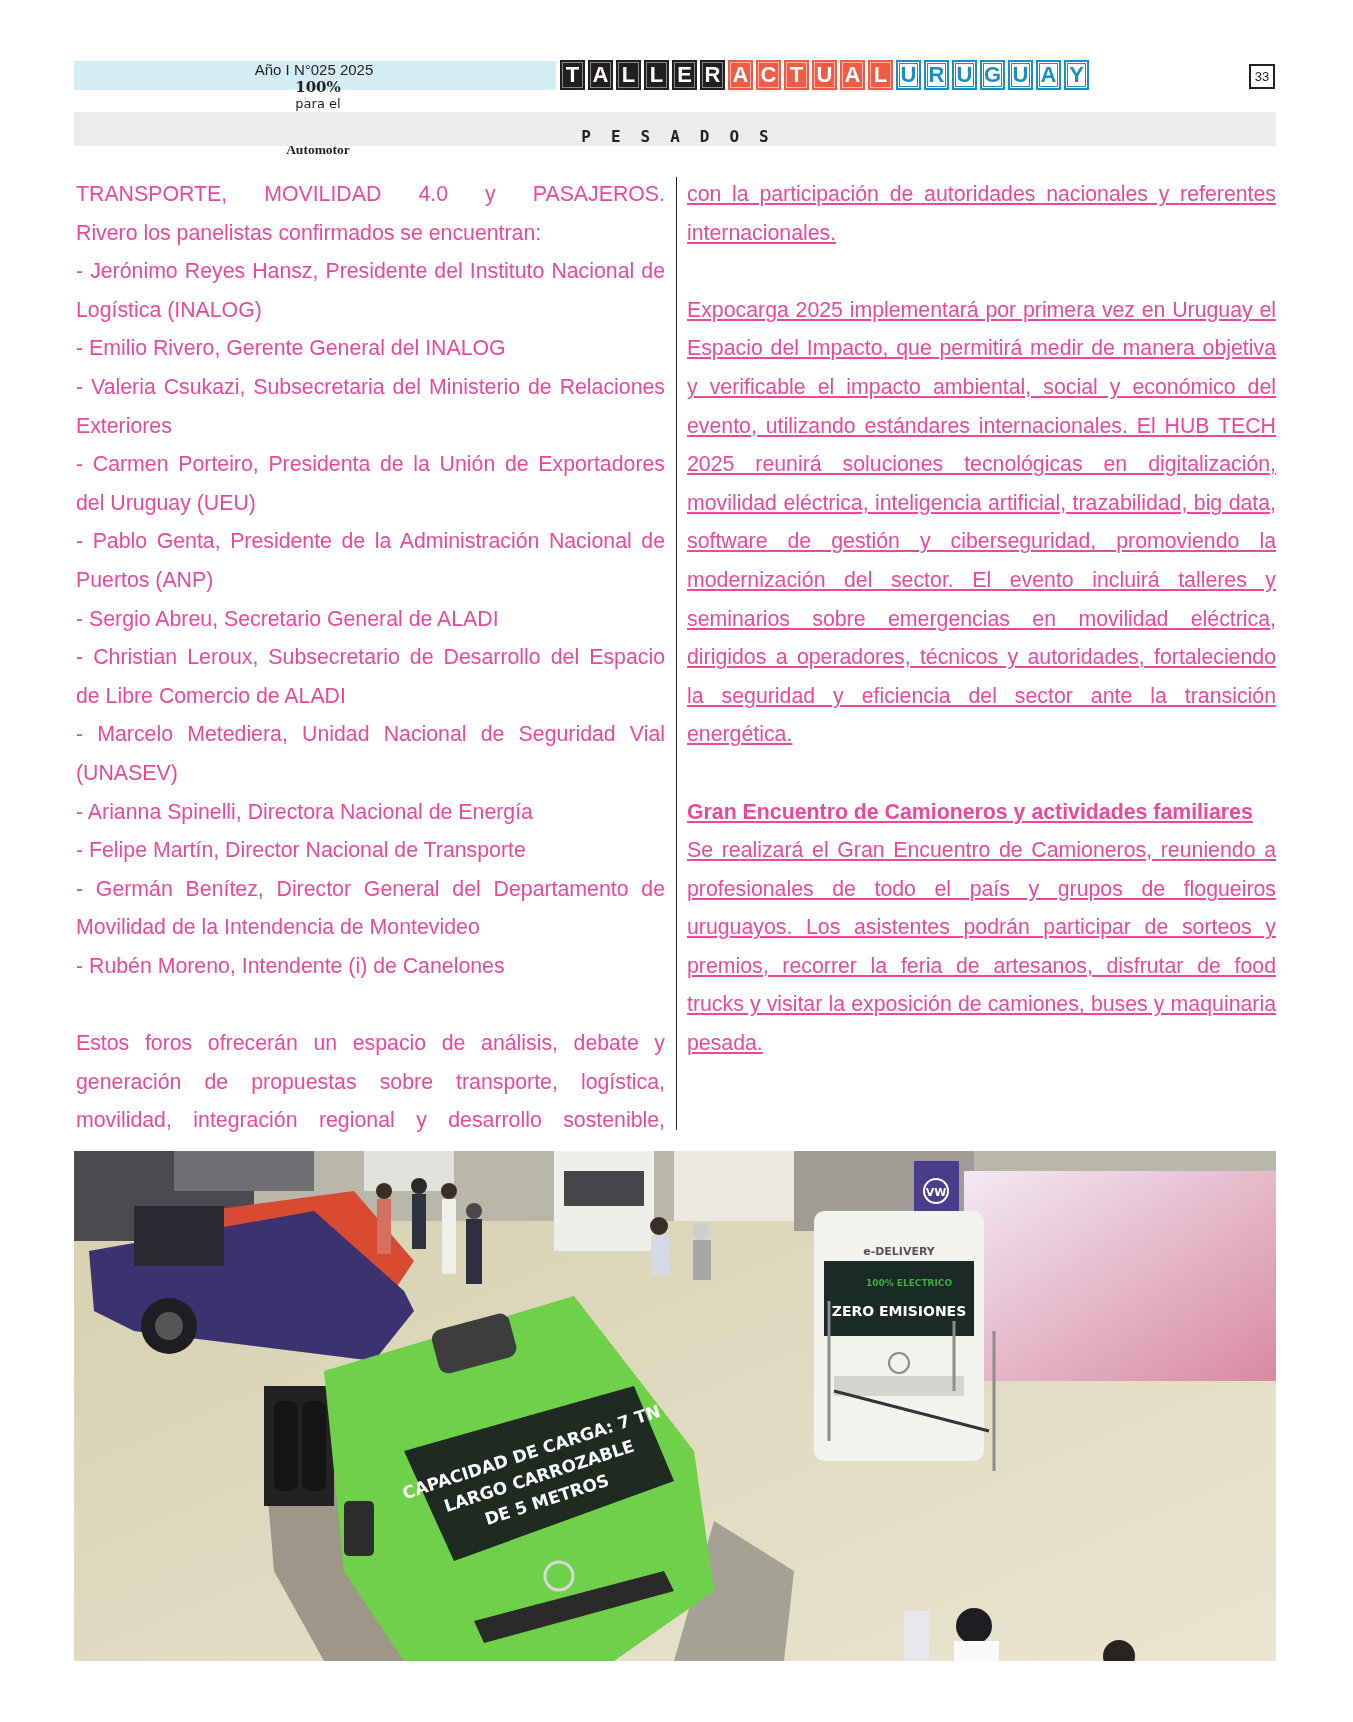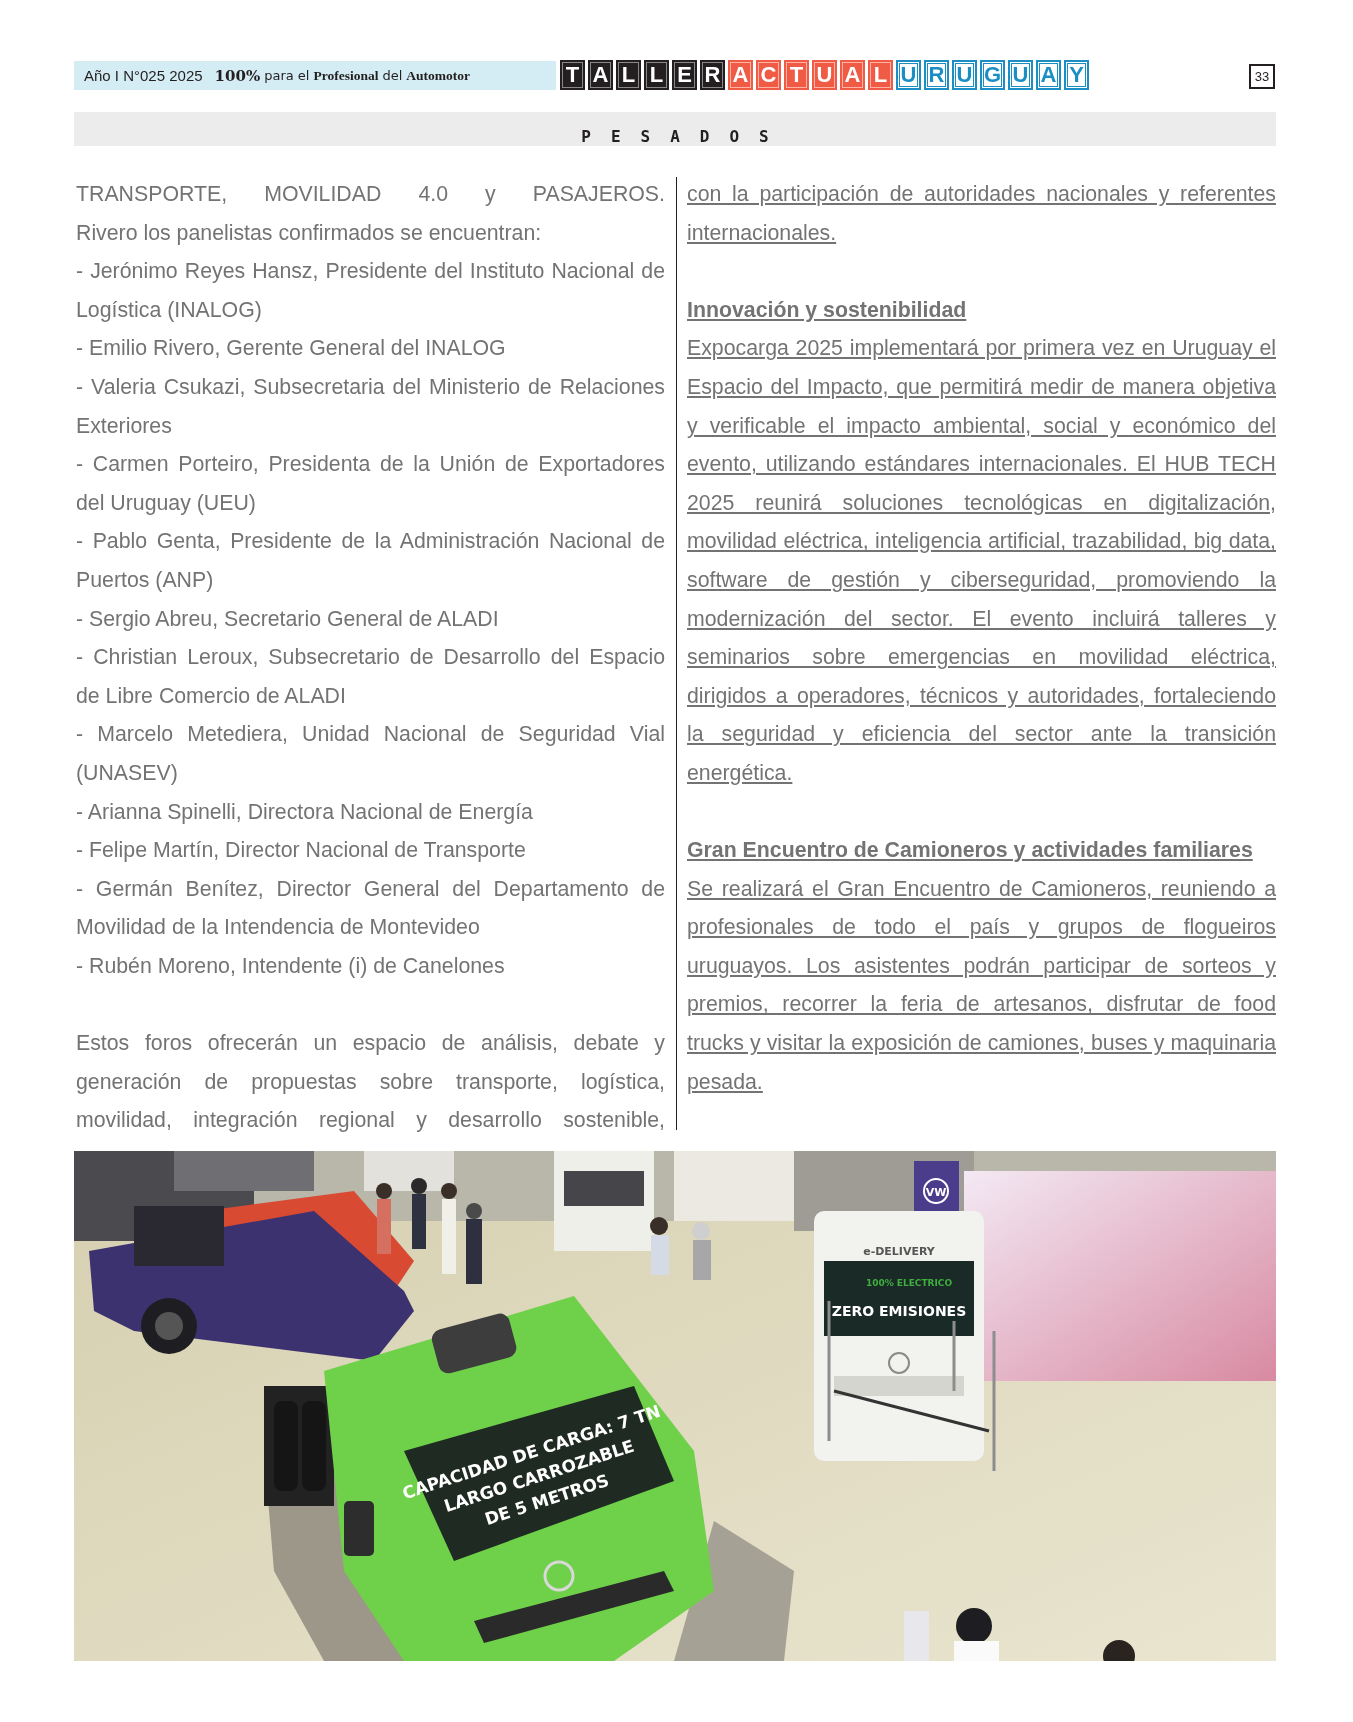--- a/index.html
+++ b/index.html
@@ -1,36 +1,36 @@
 <!DOCTYPE html>
 <html><head>
   <meta charset="utf-8">
   <style>
     html, body { margin: 0; padding: 0; background: #ffffff; }
     body { width: 1353px; height: 1722px; position: relative; overflow: hidden; font-family: "Liberation Sans", sans-serif; color: #231f20; }
 
     
-    .top-strip { position: absolute; left: 74px; top: 61px; width: 482px; height: 29px; background: #d4ecf3; display: flex; align-items: center; padding-left: 10px; box-sizing: border-box; font-size: 14.5px; white-space: nowrap; font-family: "DejaVu Sans", sans-serif; }
+    .top-strip { position: absolute; left: 74px; top: 61px; width: 482px; height: 29px; background: #d4ecf3; display: flex; align-items: center; padding-left: 10px; box-sizing: border-box; font-size: 14.5px; white-space: nowrap; font-family: "DejaVu Sans", sans-serif; flex-direction: column; }
     .top-strip .issue { font-family: "Liberation Sans", sans-serif; font-size: 15px; margin-right: 12px; }
     .top-strip .pct { font-weight: bold; font-family: "DejaVu Serif", serif; font-size: 15px; margin-right: 4px; }
     .top-strip .small { font-size: 13px; margin-right: 4px; }
     .top-strip .bold-serif { font-family: Liberation Serif, serif; font-weight: bold; font-size: 13.5px; margin-right: 4px; }
 
     .masthead { position: absolute; left: 560px; top: 60px; height: 32px; display: flex; gap: 3px; }
     .tile { width: 25px; height: 30px; box-sizing: border-box; display: flex; align-items: center; justify-content: center; font-family: "Liberation Sans", sans-serif; font-weight: bold; font-size: 22px; line-height: 1; }
     .tile.dark { background: #231f20; color: #ffffff; border: 2px solid #231f20; box-shadow: inset 0 0 0 1px #888; }
     .tile.red { background: #ef5b45; color: #ffffff; border: 2px solid #ef5b45; box-shadow: inset 0 0 0 1px #ffb3a7; }
     .tile.blue { background: #ffffff; color: #1b8fc4; border: 2px solid #1b8fc4; box-shadow: inset 0 0 0 1px #ffffff, inset 0 0 0 2px #1b8fc4; }
     .page-num { position: absolute; left: 1249px; top: 64px; width: 26px; height: 25px; border: 2px solid #231f20; box-sizing: border-box; display: flex; align-items: center; justify-content: center; font-size: 13px; font-family: "Liberation Sans", sans-serif; }
 
     .section-bar { position: absolute; left: 74px; top: 112px; width: 1202px; height: 34px; background: #ececec; display: flex; align-items: flex-end; justify-content: center; }
     .section-bar span { font-family: "DejaVu Sans Mono", monospace; font-weight: bold; font-size: 16px; letter-spacing: 20px; padding-left: 20px; color: #231f20; }
 
     
-    .col { position: absolute; top: 175px; width: 589px; font-size: 21.3px; line-height: 38.6px; text-align: justify; font-family: "Liberation Sans", sans-serif; color: #737373; }
+    .col { position: absolute; top: 175px; width: 589px; font-size: 21.3px; line-height: 38.6px; text-align: justify; font-family: "Liberation Sans", sans-serif; color: #ec4899; }
     .col.left { left: 76px; }
     .col.right { left: 687px; text-decoration: underline; }
     .col p { margin: 0; }
     .col .blank { height: 38.6px; }
     .col .heading { font-weight: bold; text-align: left; }
     .col .heading.just { text-align: justify; text-align-last: left; }
     .col .last-left { text-align-last: left; }
 
     .divider { position: absolute; left: 676px; top: 177px; width: 1px; height: 953px; background: #231f20; }
 
@@ -95,21 +95,20 @@
   <p class="last-left">- Rubén Moreno, Intendente (i) de Canelones</p>
   <div class="blank"></div>
   <p style="text-align-last: justify;">Estos foros ofrecerán un espacio de análisis, debate y generación de propuestas sobre transporte, logística, movilidad, integración regional y desarrollo sostenible,</p>
 </div>
 
 <div class="divider"></div>
 
 <div class="col right">
   <p class="last-left">con la participación de autoridades nacionales y refe­rentes internacionales.</p>
   <div class="blank"></div>
-  <p class="heading">Innovación y sostenibilidad</p>
   <p class="last-left">Expocarga 2025 implementará por primera vez en Uruguay el Espacio del Impacto, que permitirá medir de manera objetiva y verificable el impacto ambiental, social y económico del evento, utilizando estándares internacionales. El HUB TECH 2025 reunirá soluciones tecnológicas en digitalización, movilidad eléctrica, inteli­gencia artificial, trazabilidad, big data, software de ges­tión y ciberseguridad, promoviendo la modernización del sector. El evento incluirá talleres y seminarios sobre emergencias en movilidad eléctrica, dirigidos a opera­dores, técnicos y autoridades, fortaleciendo la seguri­dad y eficiencia del sector ante la transición energética.</p>
   <div class="blank"></div>
   <p class="heading just">Gran Encuentro de Camioneros y actividades familiares</p>
   <p class="last-left">Se realizará el Gran Encuentro de Camioneros, reu­niendo a profesionales de todo el país y grupos de flo­gueiros uruguayos. Los asistentes podrán participar de sorteos y premios, recorrer la feria de artesanos, disfrutar de food trucks y visitar la exposición de camiones, buses y maquinaria pesada.</p>
 </div>
 
 <div class="photo">
   <svg viewBox="0 0 1202 510" preserveAspectRatio="none">
     <defs>
       <linearGradient id="floor" x1="0" y1="0" x2="1" y2="1">

